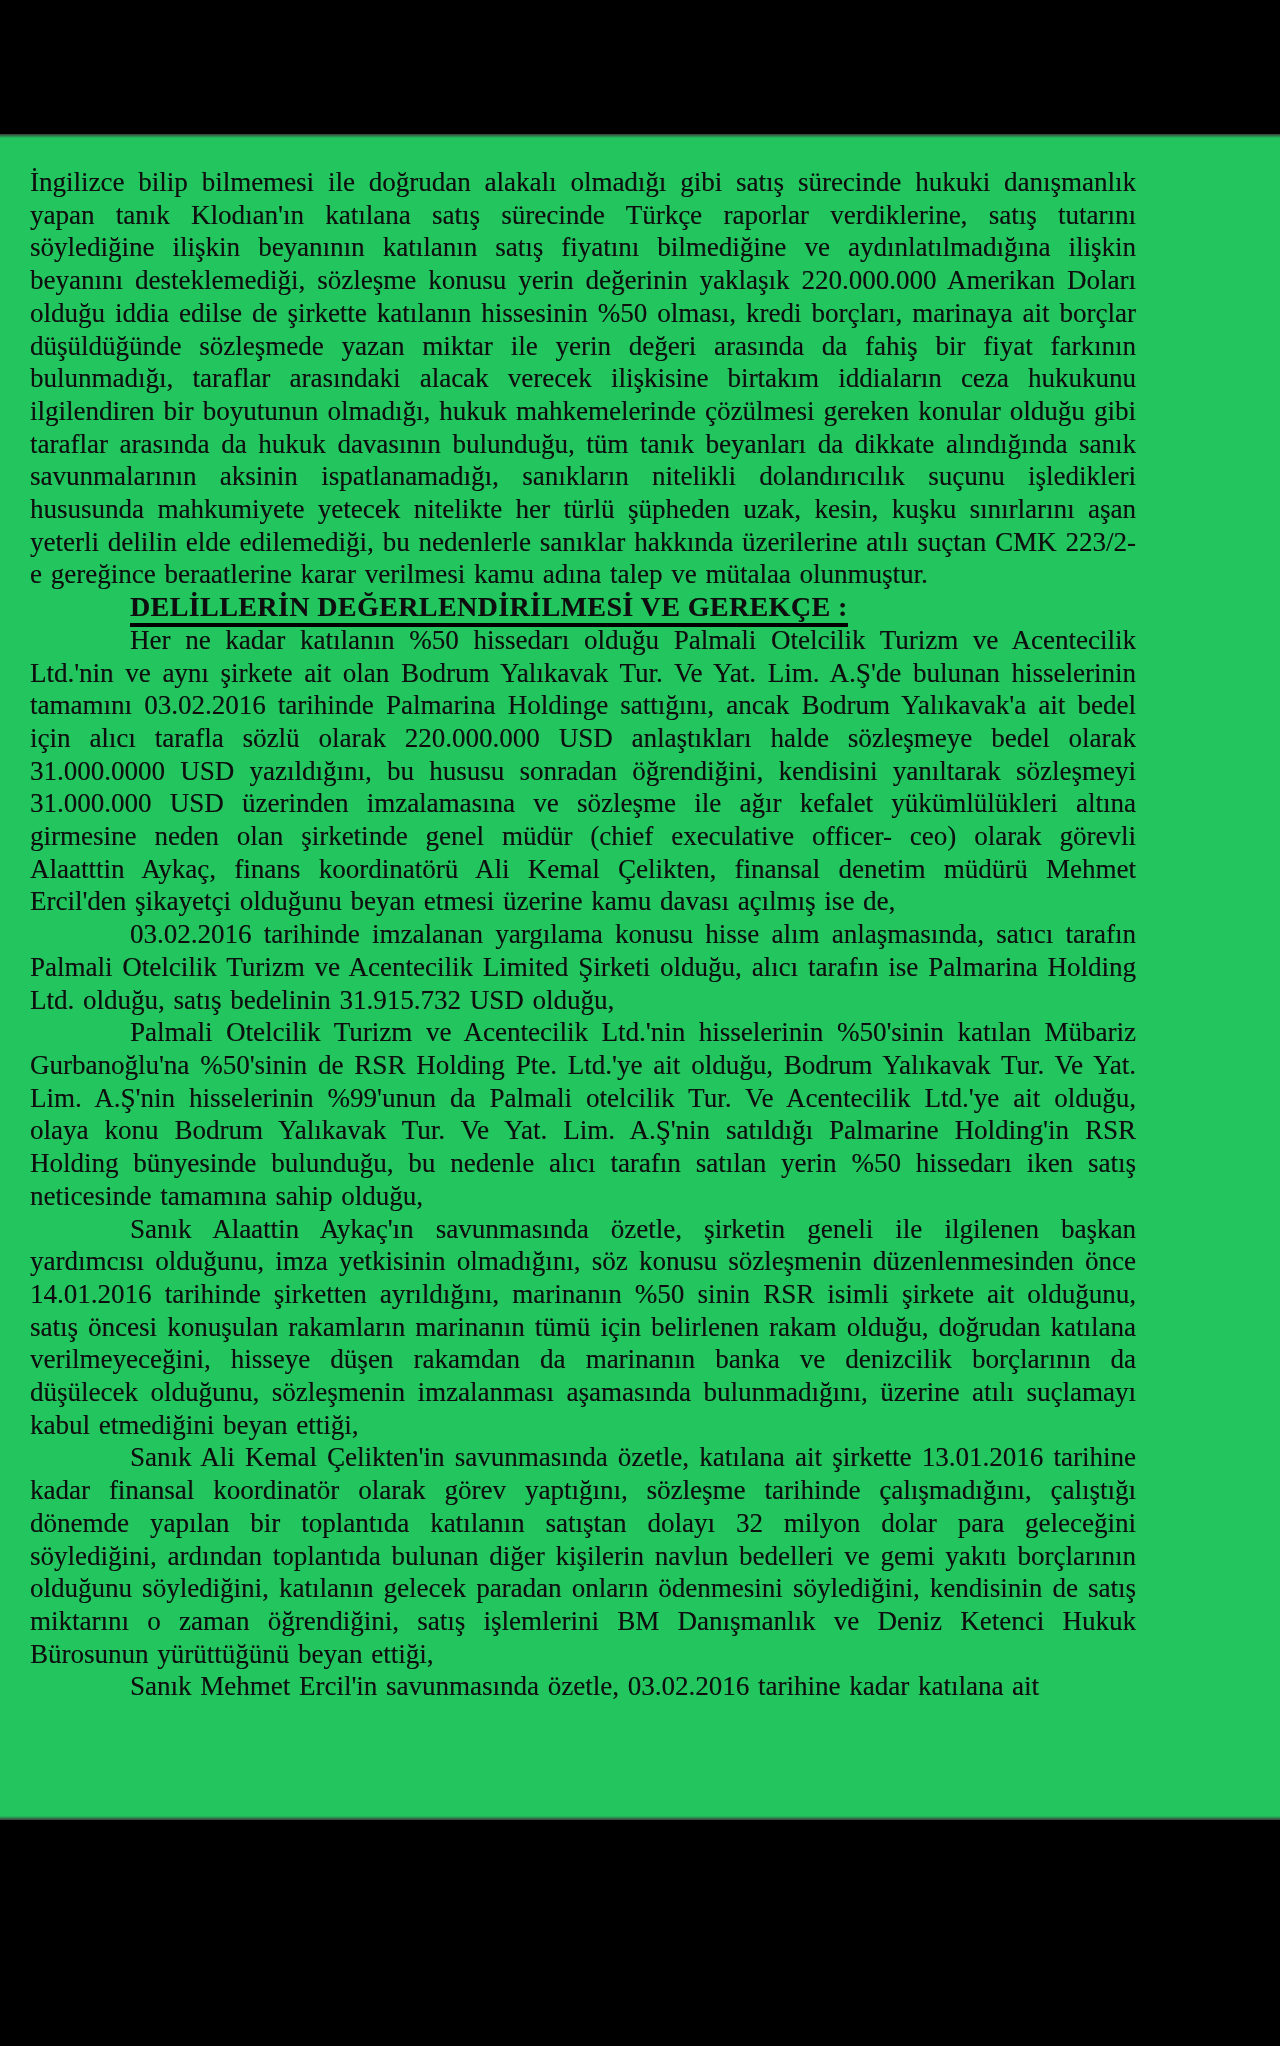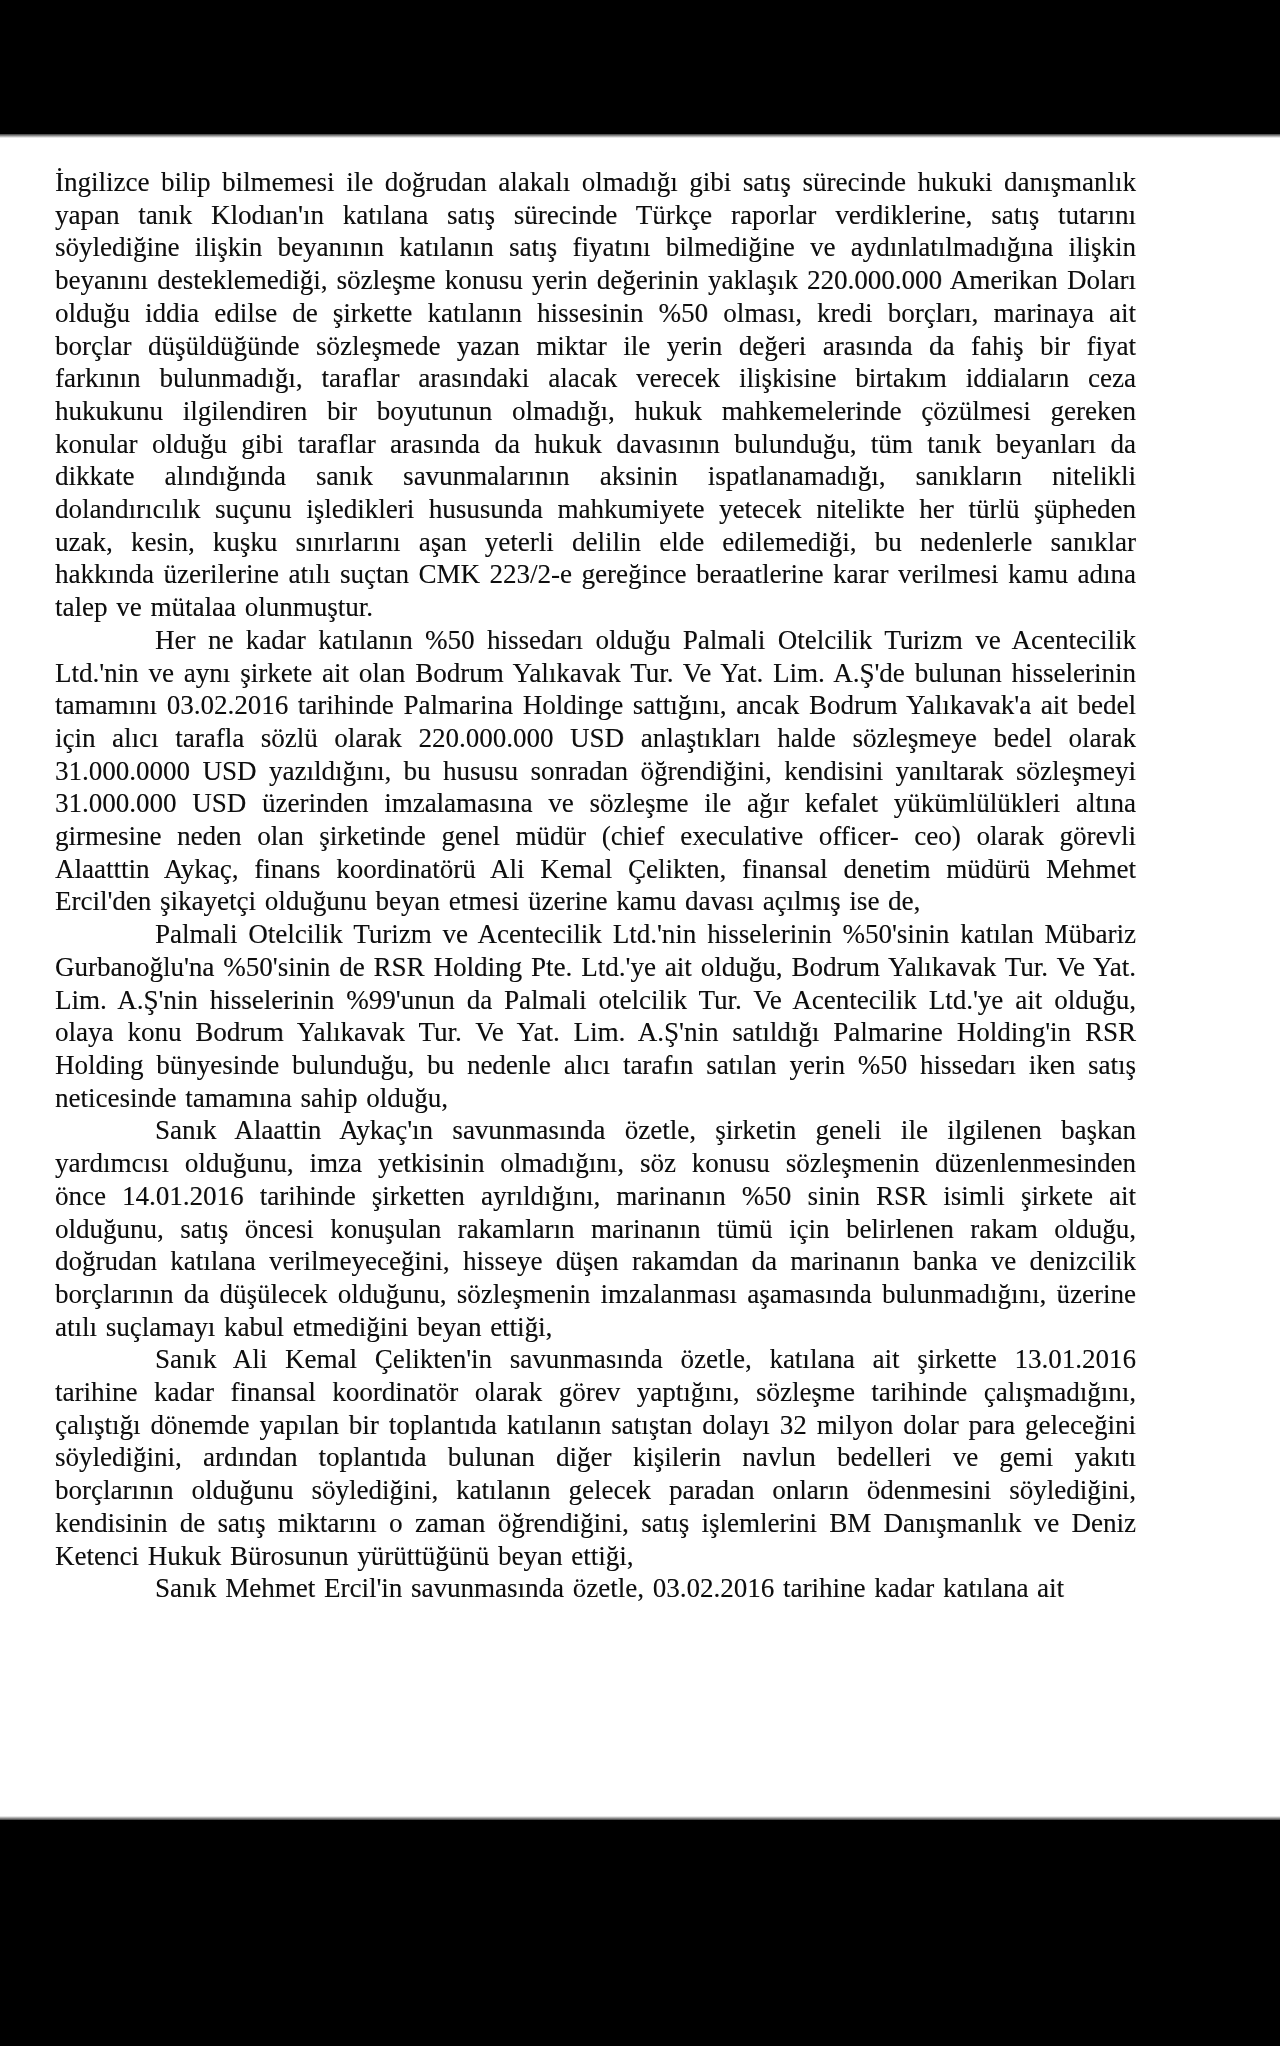--- a/index.html
+++ b/index.html
@@ -34,23 +34,23 @@
     position: absolute;
     left: 0; right: 0; top: -4px; height: 4px;
     background: linear-gradient(rgba(250,250,250,0), #3c3c3c);
   }
   .paper {
     position: absolute;
     top: 134px;
     left: 0;
     width: 1280px;
     height: 1686px;
-    background: #ffffff;
+    background: #22c55e;
     box-sizing: border-box;
-    padding: 32px 144px 20px 55px;
+    padding: 32px 144px 20px 30px;
     font-family: "Liberation Serif", "DejaVu Serif", serif;
     font-size: 27px;
     line-height: 32.7px;
     color: #0e0e0e;
     text-shadow: 0.3px 0.3px 0.5px rgba(0,0,0,0.35);
   }
   .para {
     margin: 0;
     text-align: justify;
     word-spacing: 2px;
@@ -71,23 +71,27 @@
 </style>
 </head>
 <body>
 
 <div class="frame">
   <div class="bar bar-top"></div>
 
   <div class="paper">
     <p class="para flush">İngilizce bilip bilmemesi ile doğrudan alakalı olmadığı gibi satış sürecinde hukuki danışmanlık yapan tanık Klodıan'ın katılana satış sürecinde Türkçe raporlar verdiklerine, satış tutarını söylediğine ilişkin beyanının katılanın satış fiyatını bilmediğine ve aydınlatılmadığına ilişkin beyanını desteklemediği, sözleşme konusu yerin değerinin yaklaşık 220.000.000 Amerikan Doları olduğu iddia edilse de şirkette katılanın hissesinin %50 olması, kredi borçları, marinaya ait borçlar düşüldüğünde sözleşmede yazan miktar ile yerin değeri arasında da fahiş bir fiyat farkının bulunmadığı, taraflar arasındaki alacak verecek ilişkisine birtakım iddiaların ceza hukukunu ilgilendiren bir boyutunun olmadığı, hukuk mahkemelerinde çözülmesi gereken konular olduğu gibi taraflar arasında da hukuk davasının bulunduğu, tüm tanık beyanları da dikkate alındığında sanık savunmalarının aksinin ispatlanamadığı, sanıkların nitelikli dolandırıcılık suçunu işledikleri hususunda mahkumiyete yetecek nitelikte her türlü şüpheden uzak, kesin, kuşku sınırlarını aşan yeterli delilin elde edilemediği, bu nedenlerle sanıklar hakkında üzerilerine atılı suçtan CMK 223/2-e gereğince beraatlerine karar verilmesi kamu adına talep ve mütalaa olunmuştur.</p>
 
+    <p class="heading-line">
+      <span class="heading-text">DELİLLERİN DEĞERLENDİRİLMESİ VE GEREKÇE :</span>
+    </p>
 
     <p class="para indent">Her ne kadar katılanın %50 hissedarı olduğu Palmali Otelcilik Turizm ve Acentecilik Ltd.'nin ve aynı şirkete ait olan Bodrum Yalıkavak Tur. Ve Yat. Lim. A.Ş'de bulunan hisselerinin tamamını 03.02.2016 tarihinde Palmarina Holdinge sattığını, ancak Bodrum Yalıkavak'a ait bedel için alıcı tarafla sözlü olarak 220.000.000 USD anlaştıkları halde sözleşmeye bedel olarak 31.000.0000 USD yazıldığını, bu hususu sonradan öğrendiğini, kendisini yanıltarak sözleşmeyi 31.000.000 USD üzerinden imzalamasına ve sözleşme ile ağır kefalet yükümlülükleri altına girmesine neden olan şirketinde genel müdür (chief execulative officer- ceo) olarak görevli Alaatttin Aykaç, finans koordinatörü Ali Kemal Çelikten, finansal denetim müdürü Mehmet Ercil'den şikayetçi olduğunu beyan etmesi üzerine kamu davası açılmış ise de,</p>
 
+    <p class="para indent">03.02.2016 tarihinde imzalanan yargılama konusu hisse alım anlaşmasında, satıcı tarafın Palmali Otelcilik Turizm ve Acentecilik Limited Şirketi olduğu, alıcı tarafın ise Palmarina Holding Ltd. olduğu, satış bedelinin 31.915.732 USD olduğu,</p>
 
     <p class="para indent">Palmali Otelcilik Turizm ve Acentecilik Ltd.'nin hisselerinin %50'sinin katılan Mübariz Gurbanoğlu'na %50'sinin de RSR Holding Pte. Ltd.'ye ait olduğu, Bodrum Yalıkavak Tur. Ve Yat. Lim. A.Ş'nin hisselerinin %99'unun da Palmali otelcilik Tur. Ve Acentecilik Ltd.'ye ait olduğu, olaya konu Bodrum Yalıkavak Tur. Ve Yat. Lim. A.Ş'nin satıldığı Palmarine Holding'in RSR Holding bünyesinde bulunduğu, bu nedenle alıcı tarafın satılan yerin %50 hissedarı iken satış neticesinde tamamına sahip olduğu,</p>
 
     <p class="para indent">Sanık Alaattin Aykaç'ın savunmasında özetle, şirketin geneli ile ilgilenen başkan yardımcısı olduğunu, imza yetkisinin olmadığını, söz konusu sözleşmenin düzenlenmesinden önce 14.01.2016 tarihinde şirketten ayrıldığını, marinanın %50 sinin RSR isimli şirkete ait olduğunu, satış öncesi konuşulan rakamların marinanın tümü için belirlenen rakam olduğu, doğrudan katılana verilmeyeceğini, hisseye düşen rakamdan da marinanın banka ve denizcilik borçlarının da düşülecek olduğunu, sözleşmenin imzalanması aşamasında bulunmadığını, üzerine atılı suçlamayı kabul etmediğini beyan ettiği,</p>
 
     <p class="para indent">Sanık Ali Kemal Çelikten'in savunmasında özetle, katılana ait şirkette 13.01.2016 tarihine kadar finansal koordinatör olarak görev yaptığını, sözleşme tarihinde çalışmadığını, çalıştığı dönemde yapılan bir toplantıda katılanın satıştan dolayı 32 milyon dolar para geleceğini söylediğini, ardından toplantıda bulunan diğer kişilerin navlun bedelleri ve gemi yakıtı borçlarının olduğunu söylediğini, katılanın gelecek paradan onların ödenmesini söylediğini, kendisinin de satış miktarını o zaman öğrendiğini, satış işlemlerini BM Danışmanlık ve Deniz Ketenci Hukuk Bürosunun yürüttüğünü beyan ettiği,</p>
 
     <p class="para indent">Sanık Mehmet Ercil'in savunmasında özetle, 03.02.2016 tarihine kadar katılana ait</p>
   </div>
 

